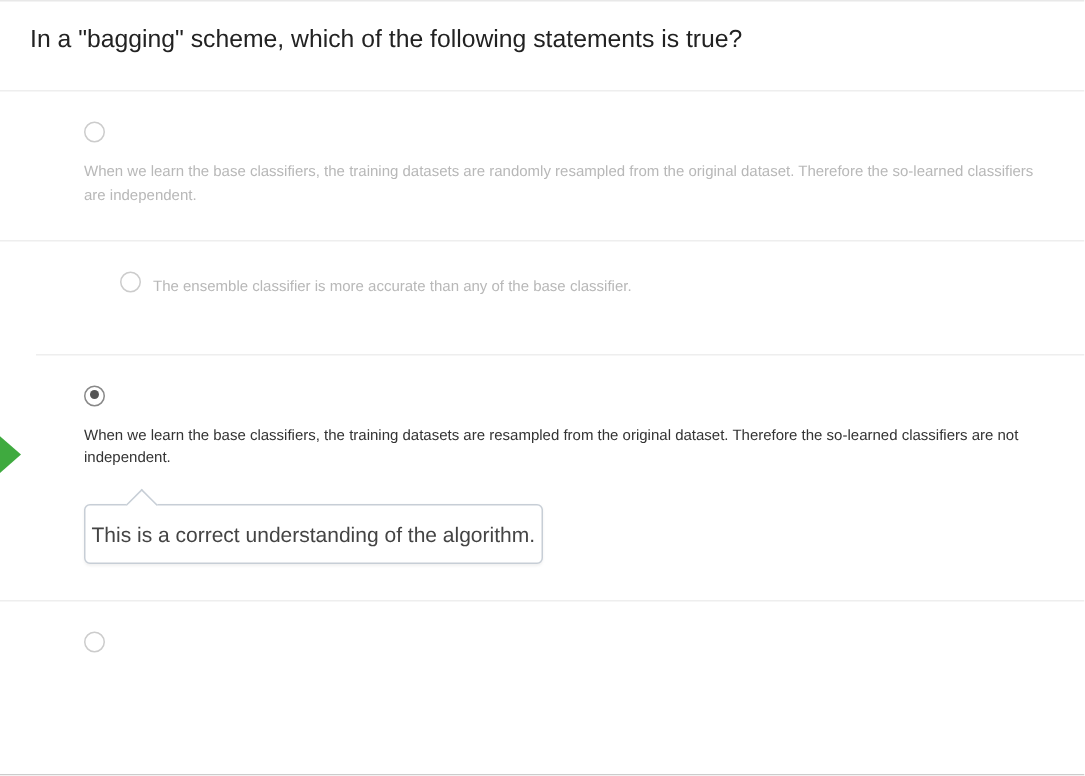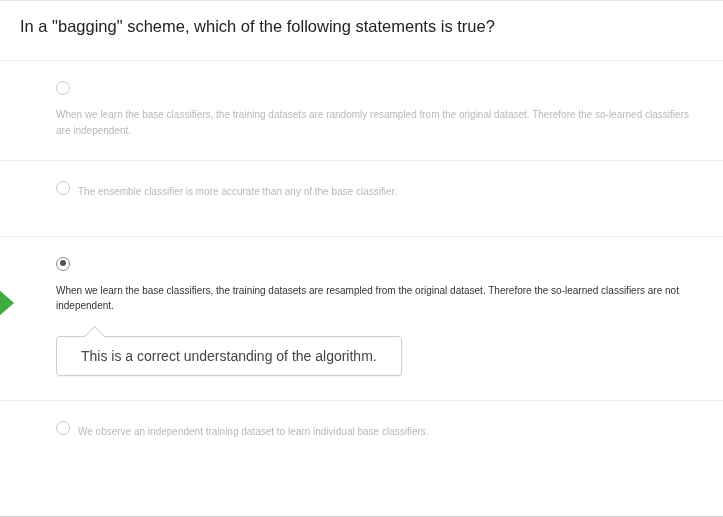--- a/index.html
+++ b/index.html
@@ -12,27 +12,27 @@
   .radio { width: 14px; height: 14px; border-radius: 50%; border: 1.5px solid #ccc; position: absolute; left: 56px; top: 22px; background: #fff; }
   .radio.inner { border-color: #888; }
   .radio.inner::after { content:""; position:absolute; left:2.5px; top:2.5px; width:6px; height:6px; border-radius:50%; background:#555; }
   .option .radio { left: 56px; }
   .opt-text { font-size: 10px; line-height: 1.55; color: #b8b8b8; margin-top: 6px; }
   .opt-text.strong { color: #333; }
   .opt-inline .radio { top: 20px; }
   .opt-inline .opt-text { margin-left: 22px; margin-top: 0; display: inline-block; }
   .opt-block .radio { top: 20px; left: 56px; }
   .opt-block .opt-text { margin-top: 26px; }
-  .feedback-box { margin-top: 22px; margin-left: 0px; display: inline-block; border: 1px solid #c7ced6; border-radius: 4px; padding: 11px 24px; font-size: 14px; color: #444; position: relative; background:#fff; box-shadow: 0 1px 2px rgba(0,0,0,0.06); }
+  .feedback-box { margin-top: 22px; margin-left: 0px; display: inline-block; border: 1px solid #c7ced6; border-radius: 4px; padding: 11px 4px; font-size: 14px; color: #444; position: relative; background:#fff; box-shadow: 0 1px 2px rgba(0,0,0,0.06); }
   .feedback-box::before { content:""; position:absolute; top:-8px; left:30px; width:14px; height:14px; background:#fff; border-left:1px solid #c7ced6; border-top:1px solid #c7ced6; transform: rotate(45deg); }
   .arrow { position: absolute; left: -2px; top: 288px; width: 0; height: 0; border-top: 14px solid transparent; border-bottom: 14px solid transparent; border-left: 16px solid #3faa3f; }
   .arrow::after { content:""; position:absolute; left:-22px; top:-11px; width:8px; height:22px; background:#3faa3f; }
   
   .o1 { padding-top: 20px; padding-bottom: 22px; }
-  .o2 { padding-top: 20px; padding-bottom: 36px; }
+  .o2 { padding-top: 20px; padding-bottom: 36px; margin-left: 24px; }
   .o3 { padding-top: 20px; padding-bottom: 26px; }
   .o4 { padding-top: 20px; padding-bottom: 22px; border-bottom: none; }
 </style>
 </head>
 <body>
 
 <div class="container">
 
   <div class="arrow"></div>
 
@@ -51,17 +51,16 @@
     </div>
 
     <div class="option o3 opt-block sel">
       <div class="radio inner"></div>
       <div class="opt-text strong">When we learn the base classifiers, the training datasets are resampled from the original dataset. Therefore the so-learned classifiers are not independent.</div>
       <div class="feedback-box">This is a correct understanding of the algorithm.</div>
     </div>
 
     <div class="option o4 opt-inline">
       <div class="radio"></div>
-      <div class="opt-text">We observe an independent training dataset to learn individual base classifiers.</div>
     </div>
 
   </div>
 </div>
 
 </body></html>

